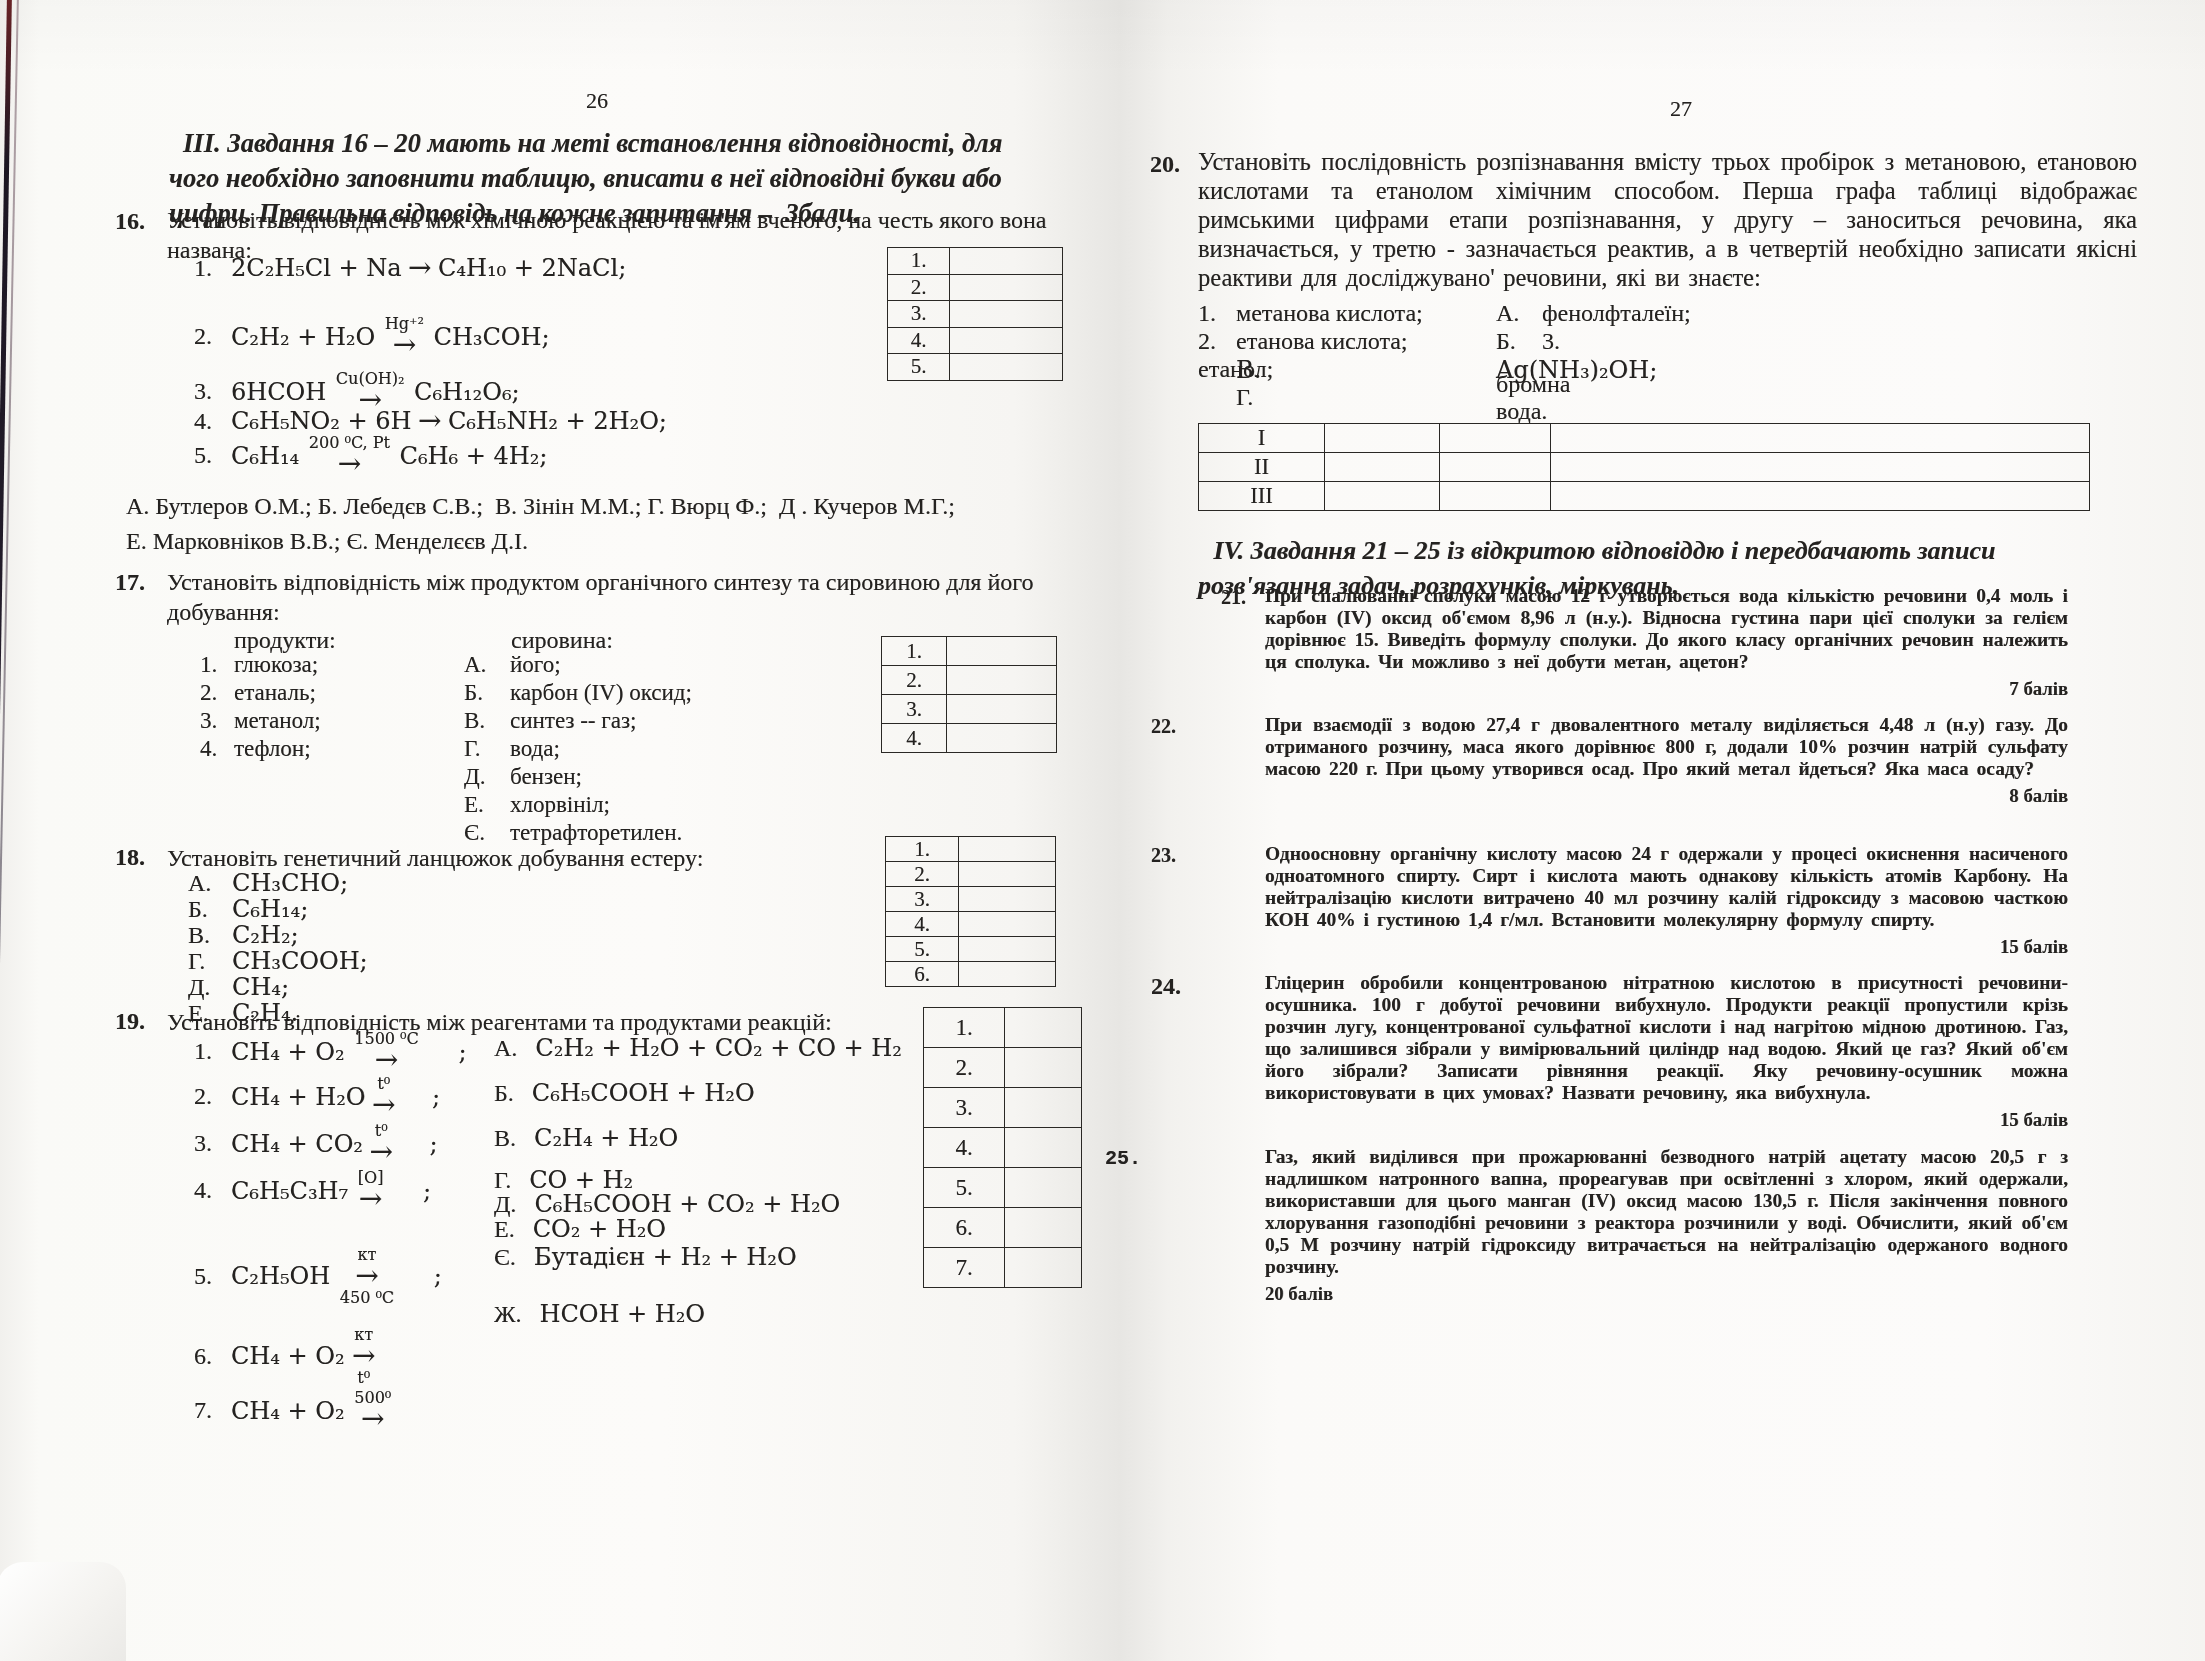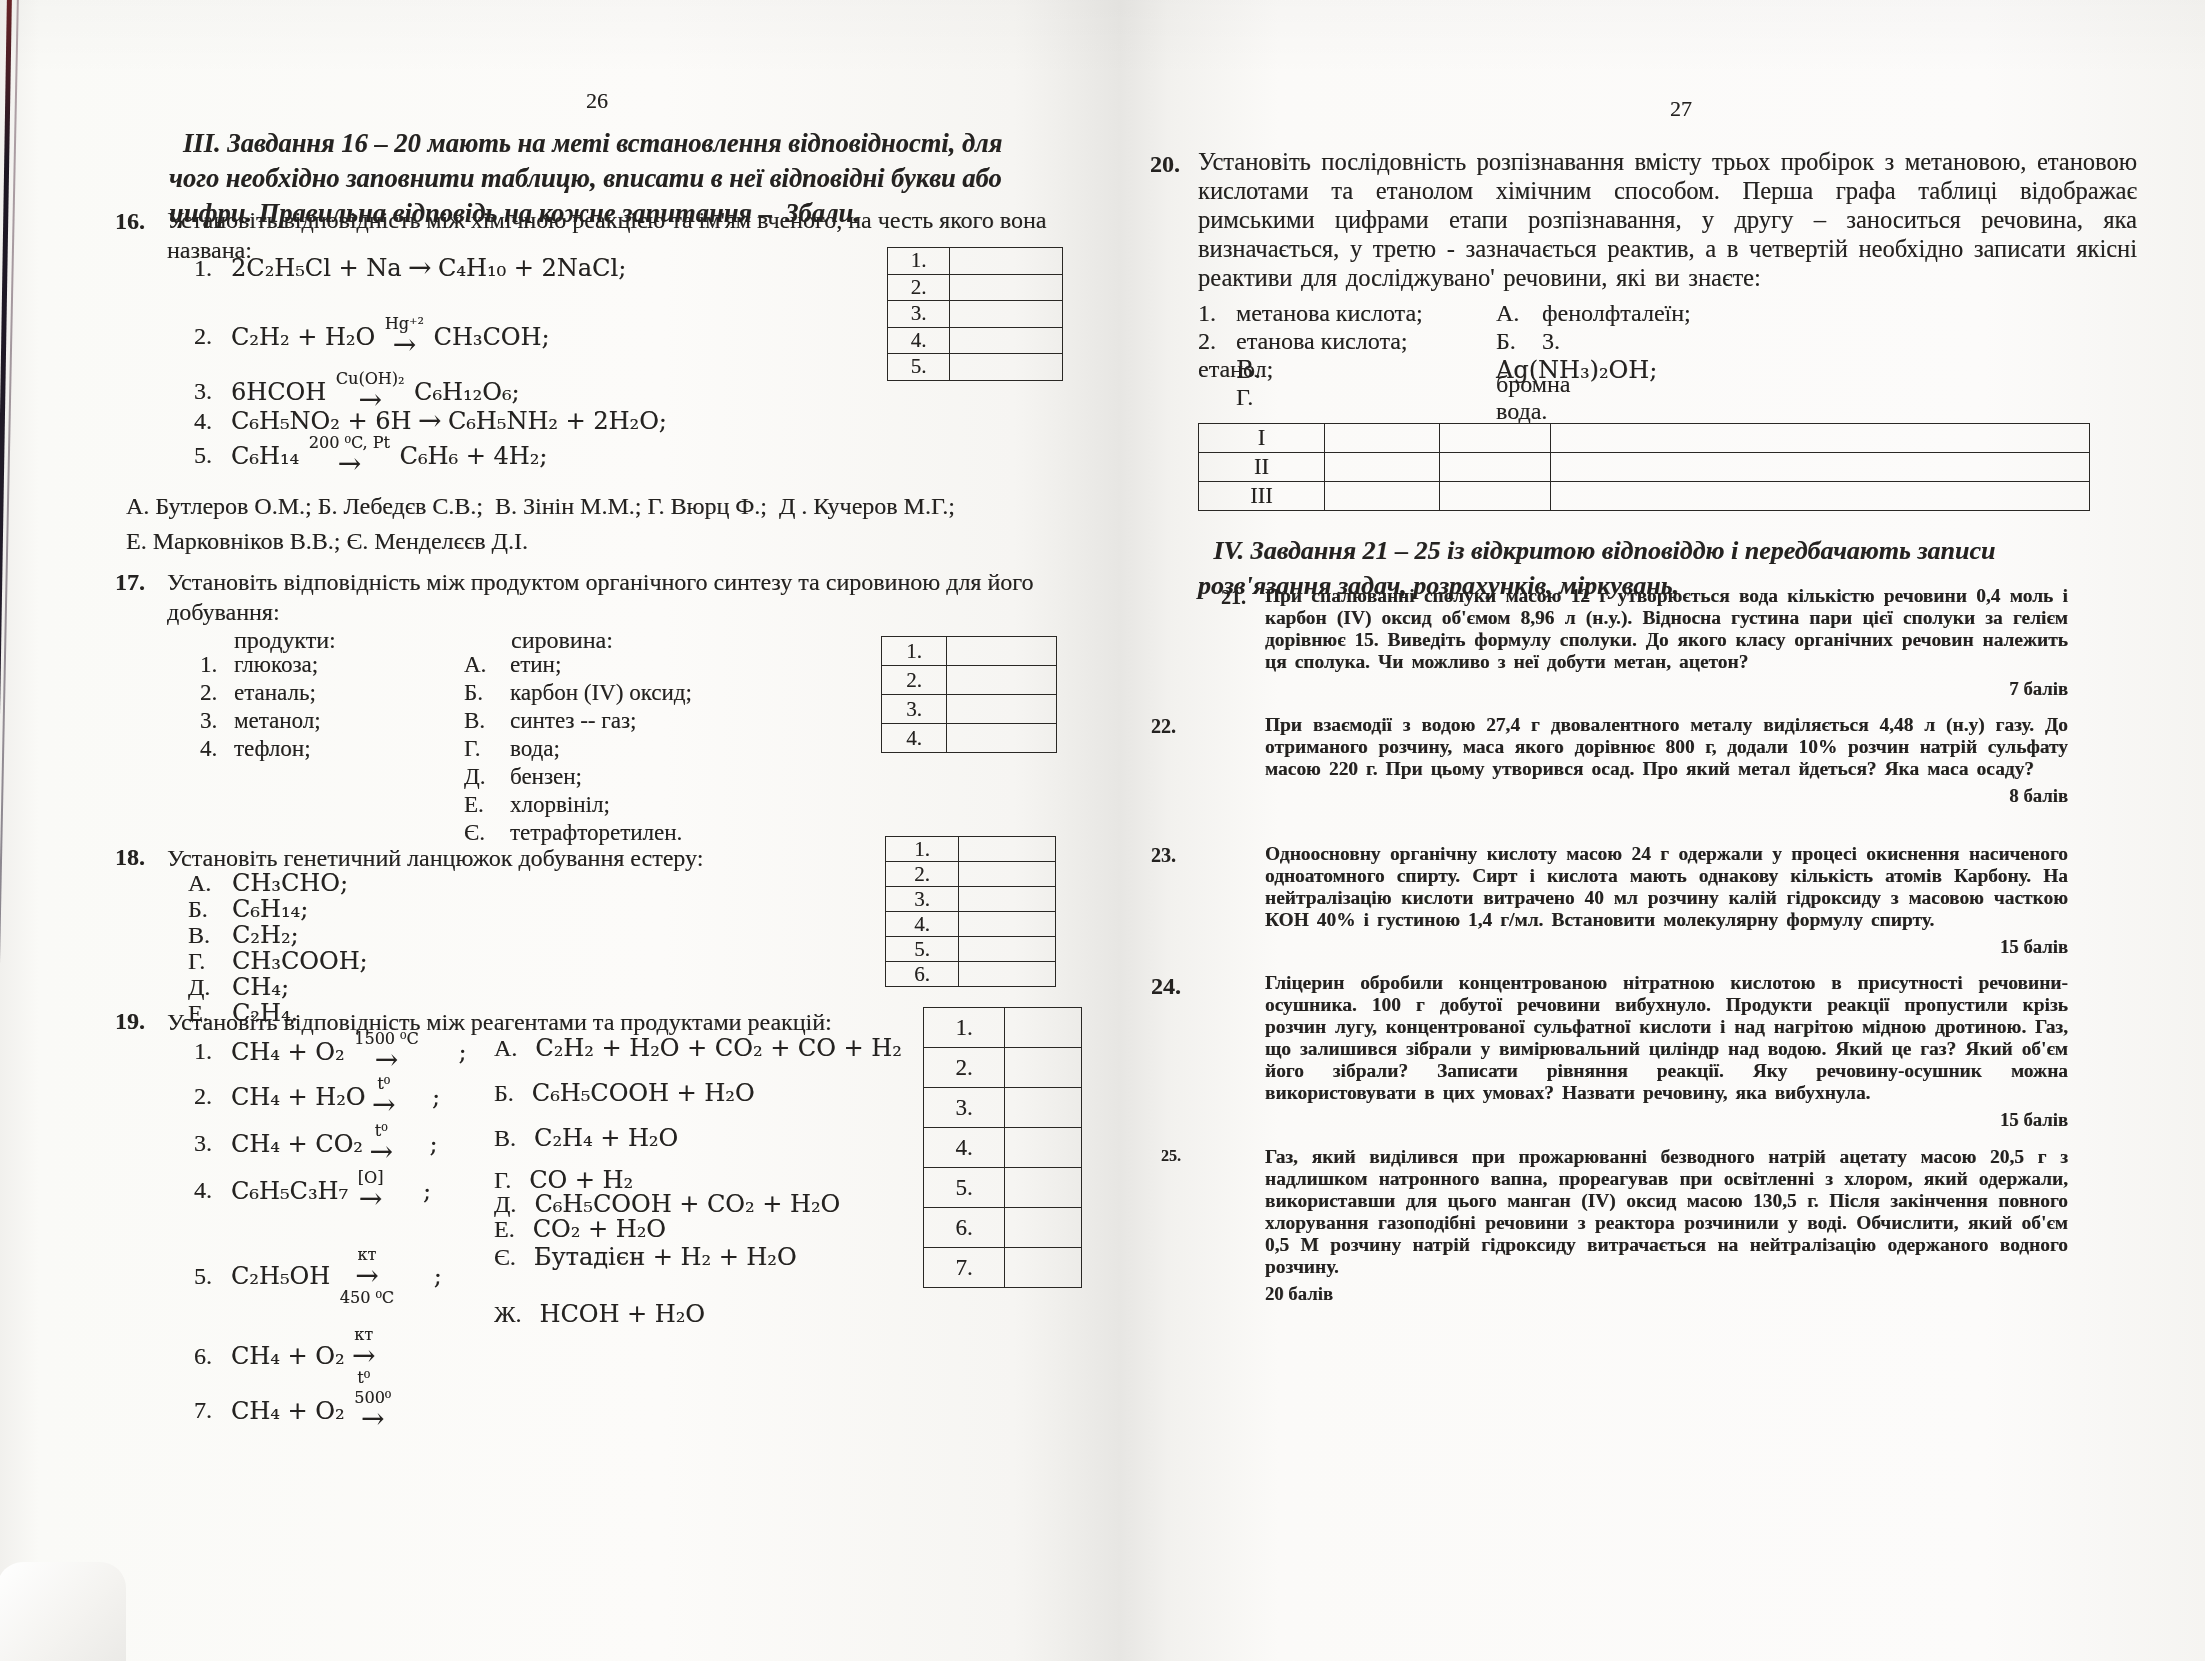--- a/index.html
+++ b/index.html
@@ -157,21 +157,21 @@
 
   <div class="abs qnum" style="left:115px;top:569px;">17.</div>
   <div class="abs prompt" style="left:167px;top:567px;">Установіть відповідність між продуктом органічного синтезу та сировиною для його добування:</div>
   <div class="abs plain" style="left:234px;top:627px;">продукти:</div>
   <div class="abs plain" style="left:511px;top:627px;">сировина:</div>
 
   <div class="grid17">
     <span>1.</span>
       <span>глюкоза;</span>
       <span>А.</span>
-      <span>етин;</span>
+      <span>його;</span>
     <span>2.</span>
       <span>етаналь;</span>
       <span>Б.</span>
       <span>карбон (ІV) оксид;</span>
     <span>3.</span>
       <span>метанол;</span>
       <span>В.</span>
       <span>синтез -- газ;</span>
     <span>4.</span>
       <span>тефлон;</span>
@@ -420,20 +420,20 @@
     <div class="qtext">Одноосновну органічну кислоту масою 24 г одержали у процесі окиснення насиченого одноатомного спирту. Сирт і кислота мають однакову кількість атомів Карбону. На нейтралізацію кислоти витрачено 40 мл розчину калій гідроксиду з масовою часткою КОН 40% і густиною 1,4 г/мл. Встановити молекулярну формулу спирту.</div>
     <div class="score">15 балів</div>
   </div>
 
   <div class="abs qnum" style="left:1151px;top:973px;font-size:24px;">24.</div>
   <div class="qcol" style="left:1265px;top:972px;">
     <div class="qtext">Гліцерин обробили концентрованою нітратною кислотою в присутності речовини-осушника. 100 г добутої речовини вибухнуло. Продукти реакції пропустили крізь розчин лугу, концентрованої сульфатної кислоти і над нагрітою мідною дротиною. Газ, що залишився  зібрали у вимірювальний циліндр над водою. Який це газ? Який об'єм його зібрали? Записати рівняння реакції. Яку речовину-осушник можна використовувати в цих умовах? Назвати речовину, яка вибухнула.</div>
     <div class="score">15 балів</div>
   </div>
 
-  <div class="abs qnum" style="left:1161px;top:1147px;font-size:16px;">25.</div>
+  <div class="abs qnum" style="left:1105px;top:1147px;font-size:20px;font-family:Liberation Mono, monospace;">25.</div>
   <div class="qcol" style="left:1265px;top:1146px;">
     <div class="qtext">Газ, який виділився при прожарюванні безводного натрій ацетату масою 20,5 г з надлишком натронного вапна, прореагував при освітленні з хлором, який одержали, використавши для цього манган (ІV) оксид масою 130,5 г. Після закінчення повного хлорування газоподібні речовини з реактора розчинили у воді. Обчислити, який об'єм 0,5 М розчину натрій гідроксиду витрачається на нейтралізацію одержаного водного розчину.</div>
     <div class="score left">20 балів</div>
   </div>
 
 </div>
 
 
 </body></html>

